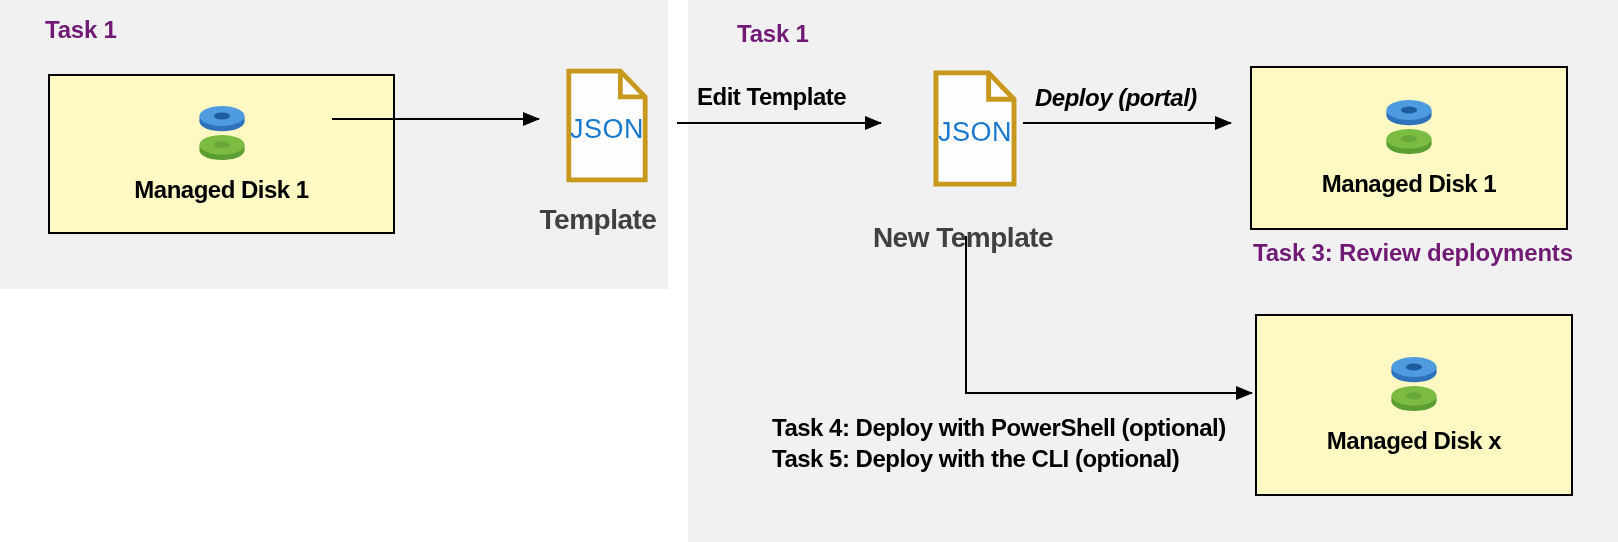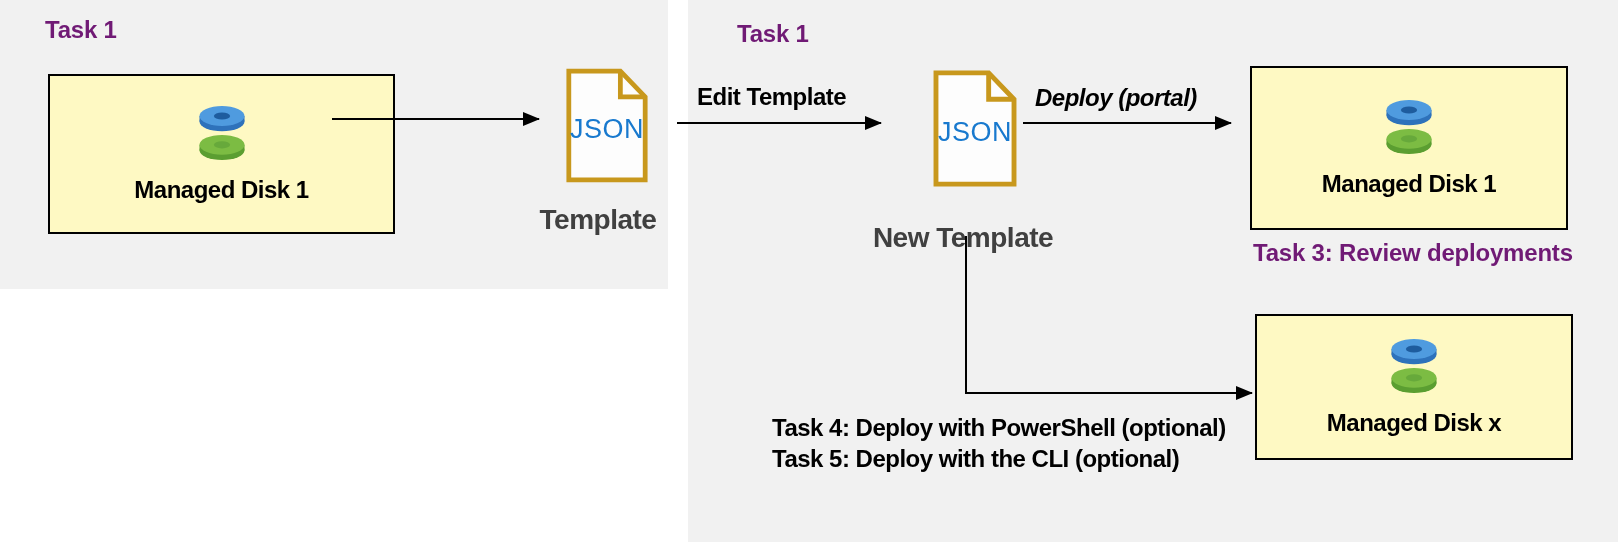--- a/index.html
+++ b/index.html
@@ -108,21 +108,21 @@
 
   <div class="node-box" style="left:1250px; top:66px; width:318px; height:164px;">
     <svg class="disk-icon">
       <use href="#disk-stack"></use>
     </svg>
     <div class="node-label">Managed Disk 1</div>
   </div>
 
   <div class="heading" style="left:1253px; top:239px;">Task 3: Review deployments</div>
 
-  <div class="node-box" style="left:1255px; top:314px; width:318px; height:146px;">
+  <div class="node-box" style="left:1255px; top:314px; width:318px; height:182px;">
     <svg class="disk-icon">
       <use href="#disk-stack"></use>
     </svg>
     <div class="node-label">Managed Disk x</div>
   </div>
 
   <div class="task45" style="left:748px; top:412px;margin-left:24px;">
     <div>Task 4: Deploy with PowerShell (optional)</div>
     <div>Task 5: Deploy with the CLI (optional)</div>
   </div>

